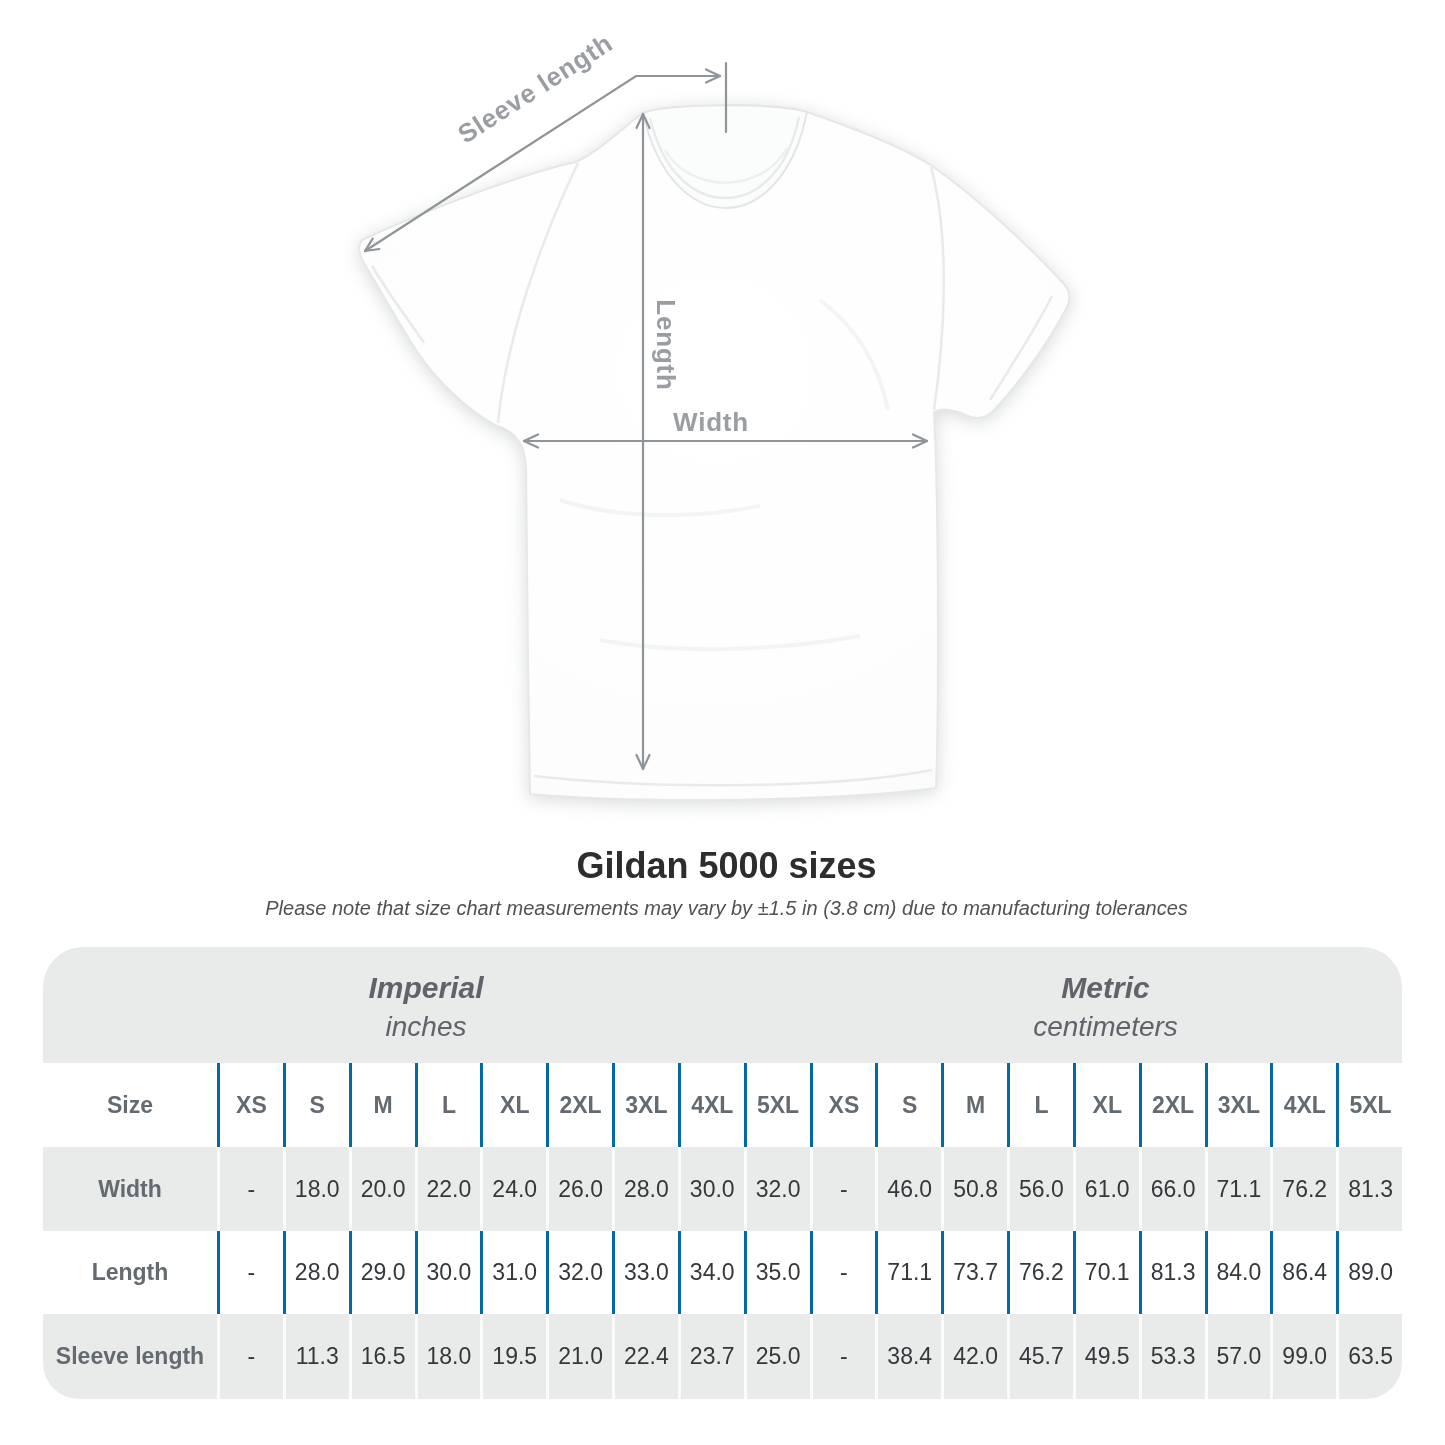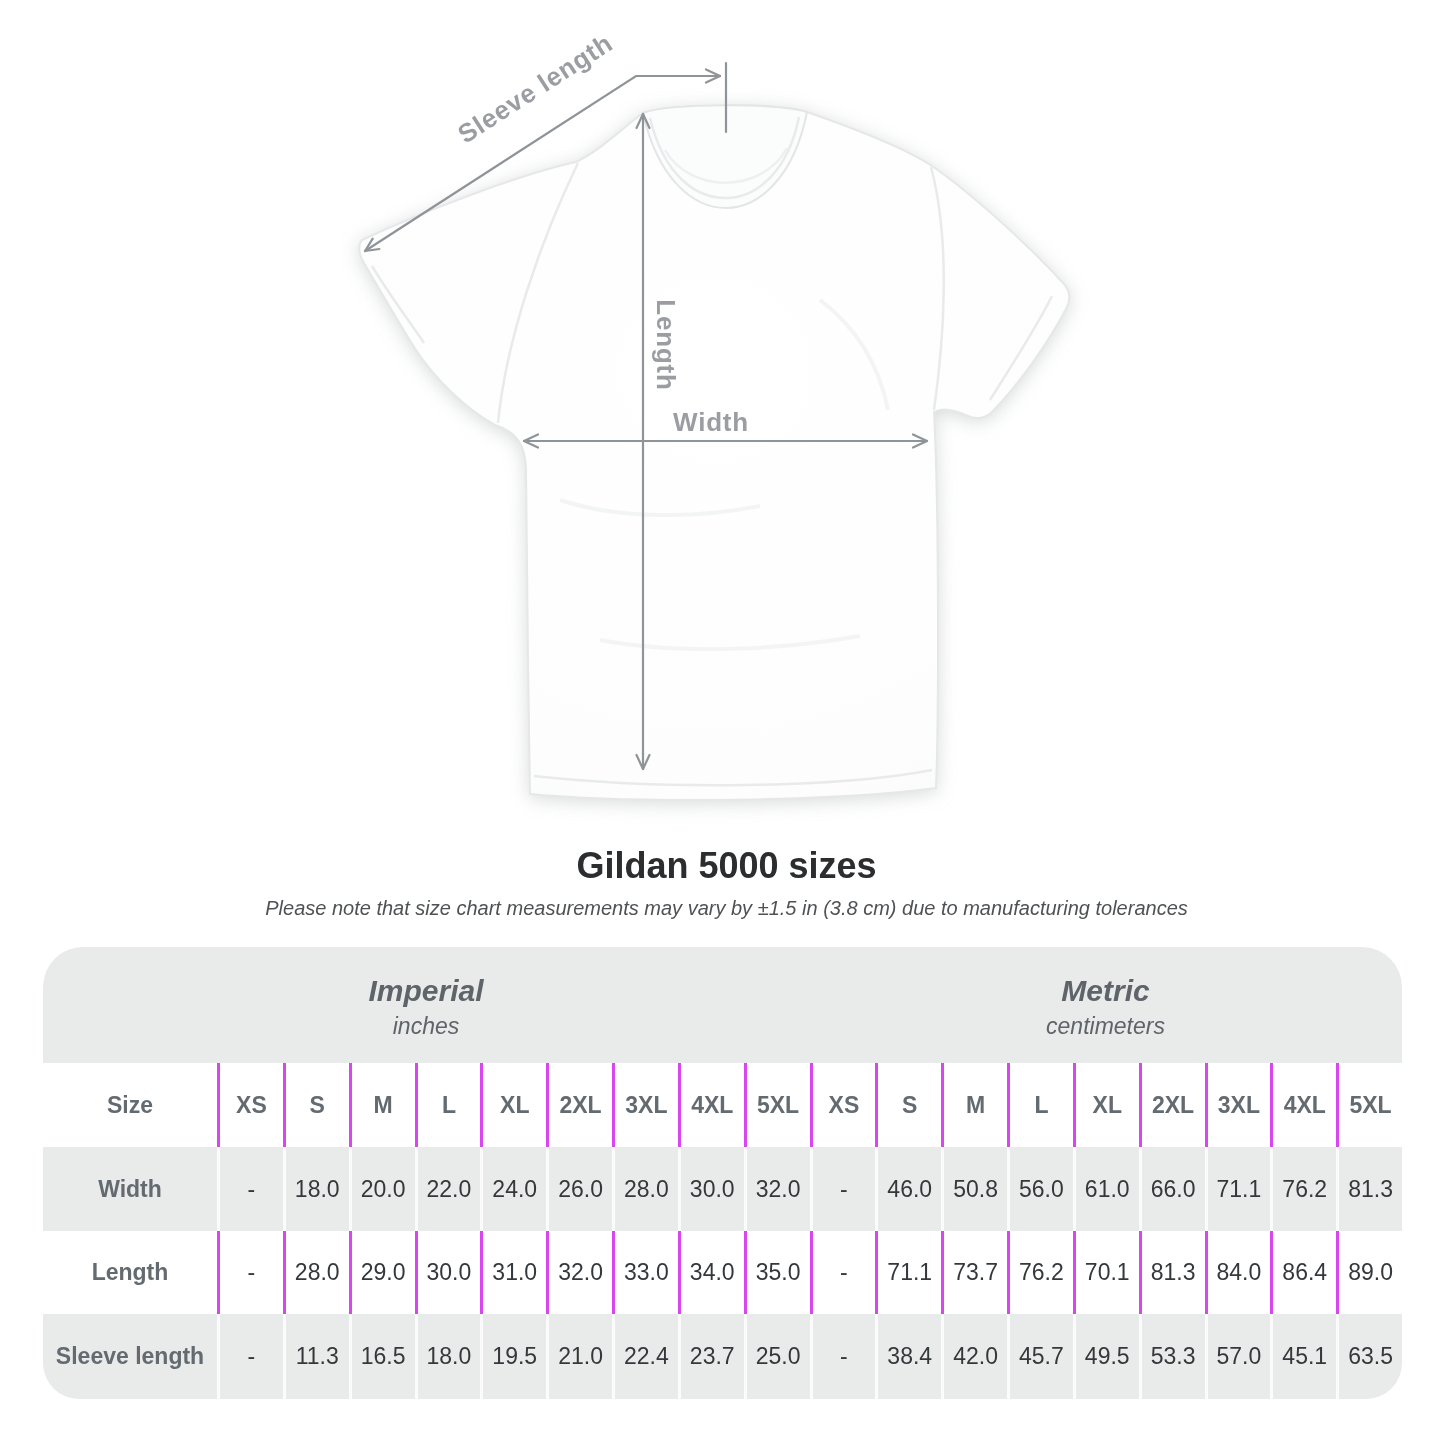--- a/index.html
+++ b/index.html
@@ -36,33 +36,33 @@
   }
   .unit-group{
     display:flex;flex-direction:column;align-items:center;justify-content:center;
     padding-top:4px;
   }
   .unit-group.imperial{width:766px;}
   .unit-group.metric{width:593px;}
   .unit-name{
     font-size:30px;font-weight:bold;font-style:italic;color:#5f646a;line-height:1.15;
   }
-  .unit-sub{font-size:23px;font-style:italic;color:#5f646a;margin-top:5px;}
+  .unit-sub{font-size:28px;font-style:italic;color:#5f646a;margin-top:5px;}
   .grid{
     display:grid;
     grid-template-columns:174px repeat(18,1fr);
     grid-template-rows:84px 84px 83px 85px;
   }
   .cell{
     display:flex;align-items:center;justify-content:center;
     font-size:23px;color:#35383b;background:#ffffff;
   }
   .cell.head,.cell.rowlabel{font-weight:bold;color:#636a70;}
   .cell.gray{background:#e9eaea;}
-  .cell.sep-gray{border-left:3px solid #d946ef;}
+  .cell.sep-gray{border-left:3px solid #0369a1;}
   .cell.sep-white{border-left:3px solid rgba(255,255,255,0.8);}
 </style>
 </head>
 <body>
 
 <div class="page">
 
   <svg class="diagram-svg" width="1445" height="840" viewBox="0 0 1445 840">
     <defs>
       <radialGradient id="shirtGrad" cx="50%" cy="38%" r="80%">
@@ -215,18 +215,18 @@
         <div class="cell val gray sep-white">22.4</div>
         <div class="cell val gray sep-white">23.7</div>
         <div class="cell val gray sep-white">25.0</div>
         <div class="cell val gray sep-white">-</div>
         <div class="cell val gray sep-white">38.4</div>
         <div class="cell val gray sep-white">42.0</div>
         <div class="cell val gray sep-white">45.7</div>
         <div class="cell val gray sep-white">49.5</div>
         <div class="cell val gray sep-white">53.3</div>
         <div class="cell val gray sep-white">57.0</div>
-        <div class="cell val gray sep-white">45.1</div>
+        <div class="cell val gray sep-white">99.0</div>
         <div class="cell val gray sep-white" style="border-bottom-right-radius: 36px;">63.5</div>
       </div>
   </section>
 
 </div>
 
 </body></html>

